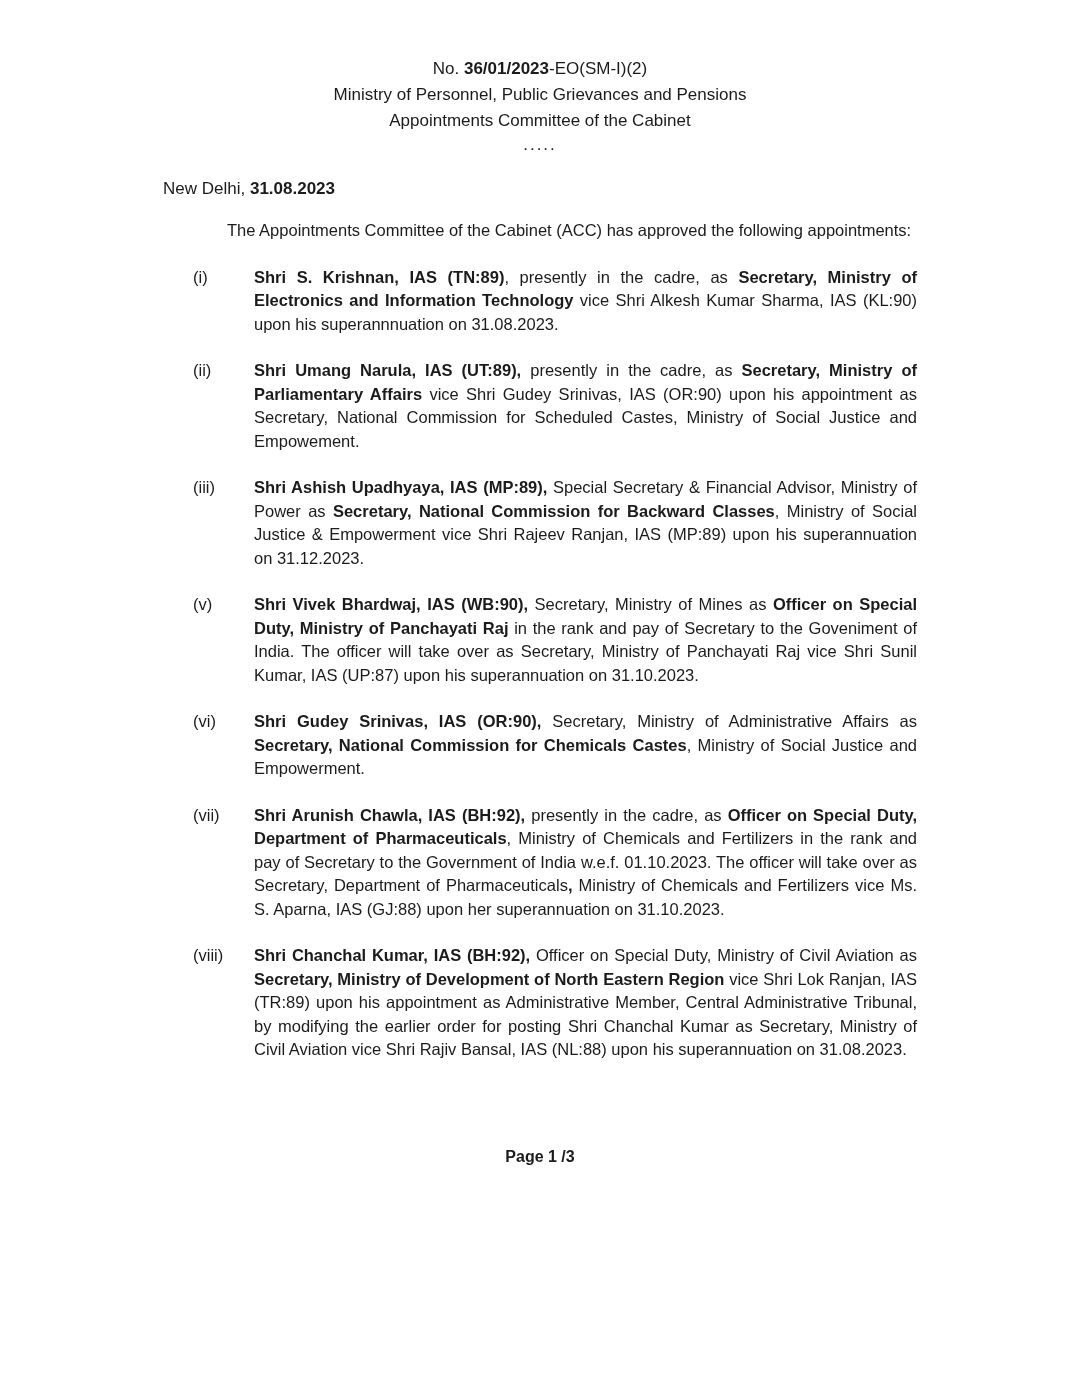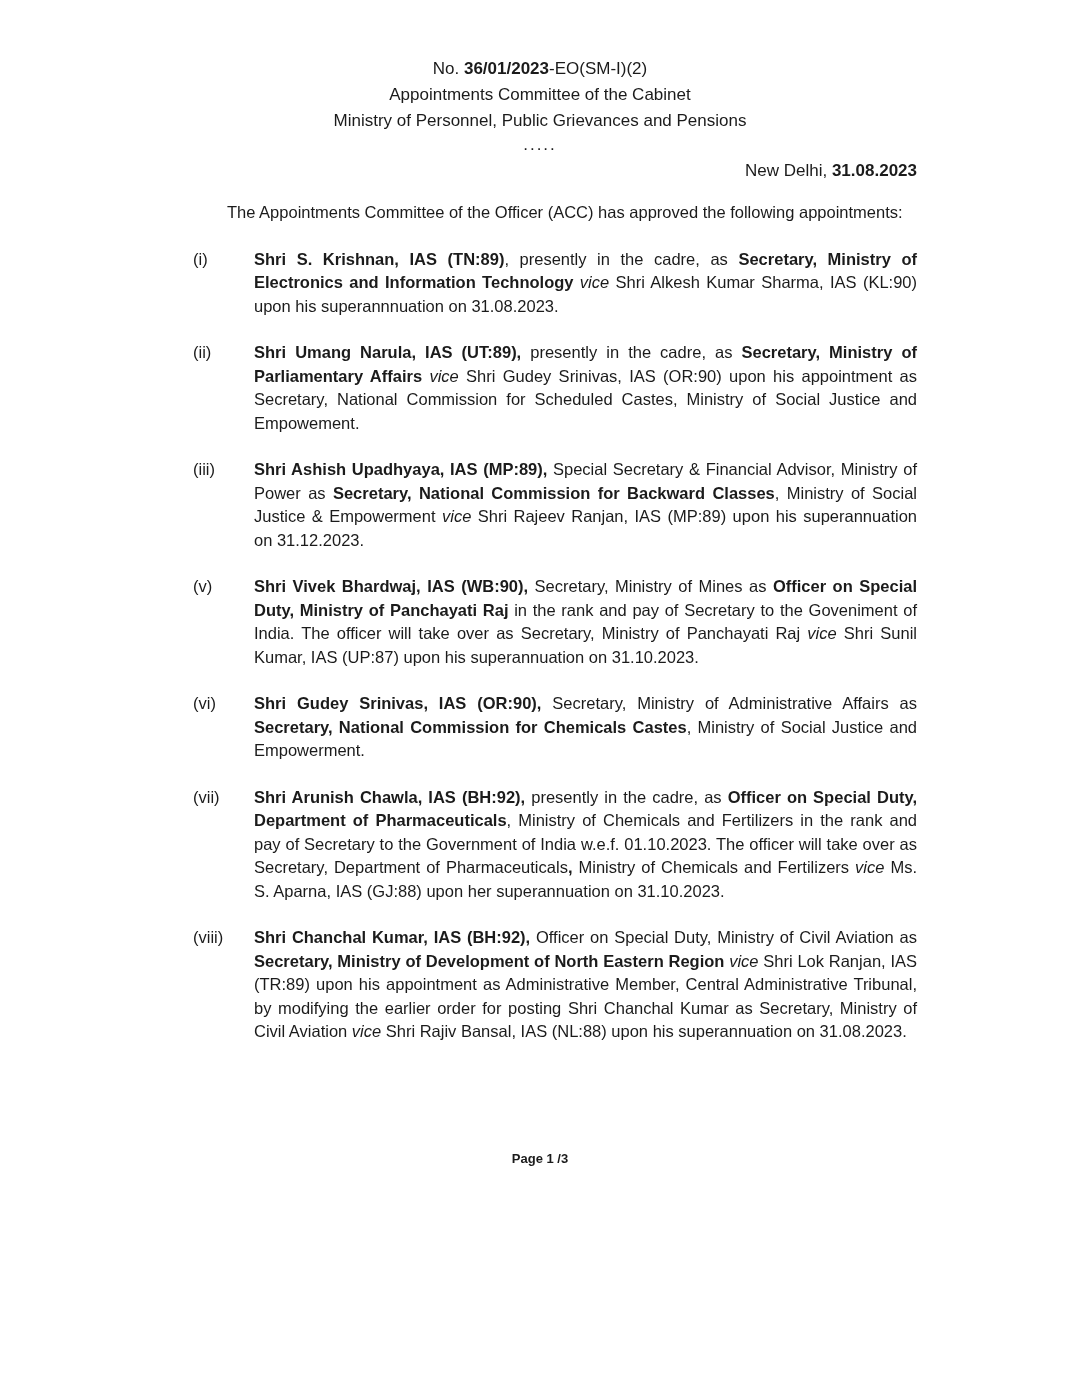--- a/index.html
+++ b/index.html
@@ -23,24 +23,24 @@
     font-size: 17px;
     line-height: 26px;
   }
   .dots-line {
     text-align: center;
     font-size: 17px;
     line-height: 22px;
     letter-spacing: 2px;
   }
   .dateline {
-    text-align: right;
+    text-align: left;
     font-size: 17px;
     line-height: 26px;
-    margin-top: 2px;
+    margin-top: 20px;
   }
   .intro {
     margin: 17px 0 0 0;
     font-size: 16.5px;
     line-height: 23.5px;
     text-align: justify;
     text-indent: 64px;
   }
   .appointments {
     margin: 0;
@@ -54,47 +54,47 @@
     font-size: 16.5px;
     line-height: 23.5px;
     text-align: justify;
   }
   .item .num {
     position: absolute;
     left: 30px;
     top: 0;
   }
   .b { font-weight: bold; }
-  .i { font-style: italic; }
+  .i { }
   .footer {
     position: absolute;
     left: 0;
     right: 0;
     bottom: 20px;
     text-align: center;
-    font-size: 13px;
+    font-size: 16px;
     font-weight: bold;
     color: #1b1b1b;
   }
 </style>
 </head>
 <body>
 
 <div class="page">
 
   <div class="header">
     <div><span>No. </span><span class="b">36/01/2023</span><span>-EO(SM-I)(2)</span></div>
+    <div>Ministry of Personnel, Public Grievances and Pensions</div>
     <div>Appointments Committee of the Cabinet</div>
-    <div>Ministry of Personnel, Public Grievances and Pensions</div>
     <div class="dots-line">.....</div>
   </div>
 
   <div class="dateline"><span>New Delhi, </span><span class="b">31.08.2023</span></div>
 
-  <p class="intro">The Appointments Committee of the Officer (ACC) has approved the following appointments:</p>
+  <p class="intro">The Appointments Committee of the Cabinet (ACC) has approved the following appointments:</p>
 
   <div class="appointments" id="appointments">
       <div class="item"><span class="num">(i)</span><span><span class="b">Shri S. Krishnan, IAS (TN:89)</span><span>, presently in the cadre, as </span><span class="b">Secretary, Ministry of Electronics and Information Technology</span><span> </span><span class="i">vice</span><span> Shri Alkesh Kumar Sharma, IAS (KL:90) upon his superannnuation on 31.08.2023.</span></span></div>
       <div class="item"><span class="num">(ii)</span><span><span class="b">Shri Umang Narula, IAS (UT:89),</span><span> presently in the cadre, as </span><span class="b">Secretary, Ministry of Parliamentary Affairs</span><span> </span><span class="i">vice</span><span> Shri Gudey Srinivas, IAS (OR:90) upon his appointment as Secretary, National Commission for Scheduled Castes, Ministry of Social Justice and Empowement.</span></span></div>
       <div class="item"><span class="num">(iii)</span><span><span class="b">Shri Ashish Upadhyaya, IAS (MP:89),</span><span> Special Secretary &amp; Financial Advisor, Ministry of Power as </span><span class="b">Secretary, National Commission for Backward Classes</span><span>, Ministry of Social Justice &amp; Empowerment </span><span class="i">vice</span><span> Shri Rajeev Ranjan, IAS (MP:89) upon his superannuation on 31.12.2023.</span></span></div>
       <div class="item"><span class="num">(v)</span><span><span class="b">Shri Vivek Bhardwaj, IAS (WB:90),</span><span> Secretary, Ministry of Mines as </span><span class="b">Officer on Special Duty, Ministry of Panchayati Raj</span><span> in the rank and pay of Secretary to the Goveniment of India. The officer will take over as Secretary, Ministry of Panchayati Raj </span><span class="i">vice</span><span> Shri Sunil Kumar, IAS (UP:87) upon his superannuation on 31.10.2023.</span></span></div>
       <div class="item"><span class="num">(vi)</span><span><span class="b">Shri Gudey Srinivas, IAS (OR:90),</span><span> Secretary, Ministry of Administrative Affairs as </span><span class="b">Secretary, National Commission for Chemicals Castes</span><span>, Ministry of Social Justice and Empowerment.</span></span></div>
       <div class="item"><span class="num">(vii)</span><span><span class="b">Shri Arunish Chawla, IAS (BH:92),</span><span> presently in the cadre, as </span><span class="b">Officer on Special Duty, Department of Pharmaceuticals</span><span>, Ministry of Chemicals and Fertilizers in the rank and pay of Secretary to the Government of India w.e.f. 01.10.2023. The officer will take over as Secretary, Department of Pharmaceuticals</span><span class="b">,</span><span> Ministry of Chemicals and Fertilizers </span><span class="i">vice</span><span> Ms. S. Aparna, IAS (GJ:88) upon her superannuation on 31.10.2023.</span></span></div>
       <div class="item"><span class="num">(viii)</span><span><span class="b">Shri Chanchal Kumar, IAS (BH:92),</span><span> Officer on Special Duty, Ministry of Civil Aviation as </span><span class="b">Secretary, Ministry of Development of North Eastern Region</span><span> </span><span class="i">vice</span><span> Shri Lok Ranjan, IAS (TR:89) upon his appointment as Administrative Member, Central Administrative Tribunal, by modifying the earlier order for posting Shri Chanchal Kumar as Secretary, Ministry of Civil Aviation </span><span class="i">vice</span><span> Shri Rajiv Bansal, IAS (NL:88) upon his superannuation on 31.08.2023.</span></span></div>
     </div>

